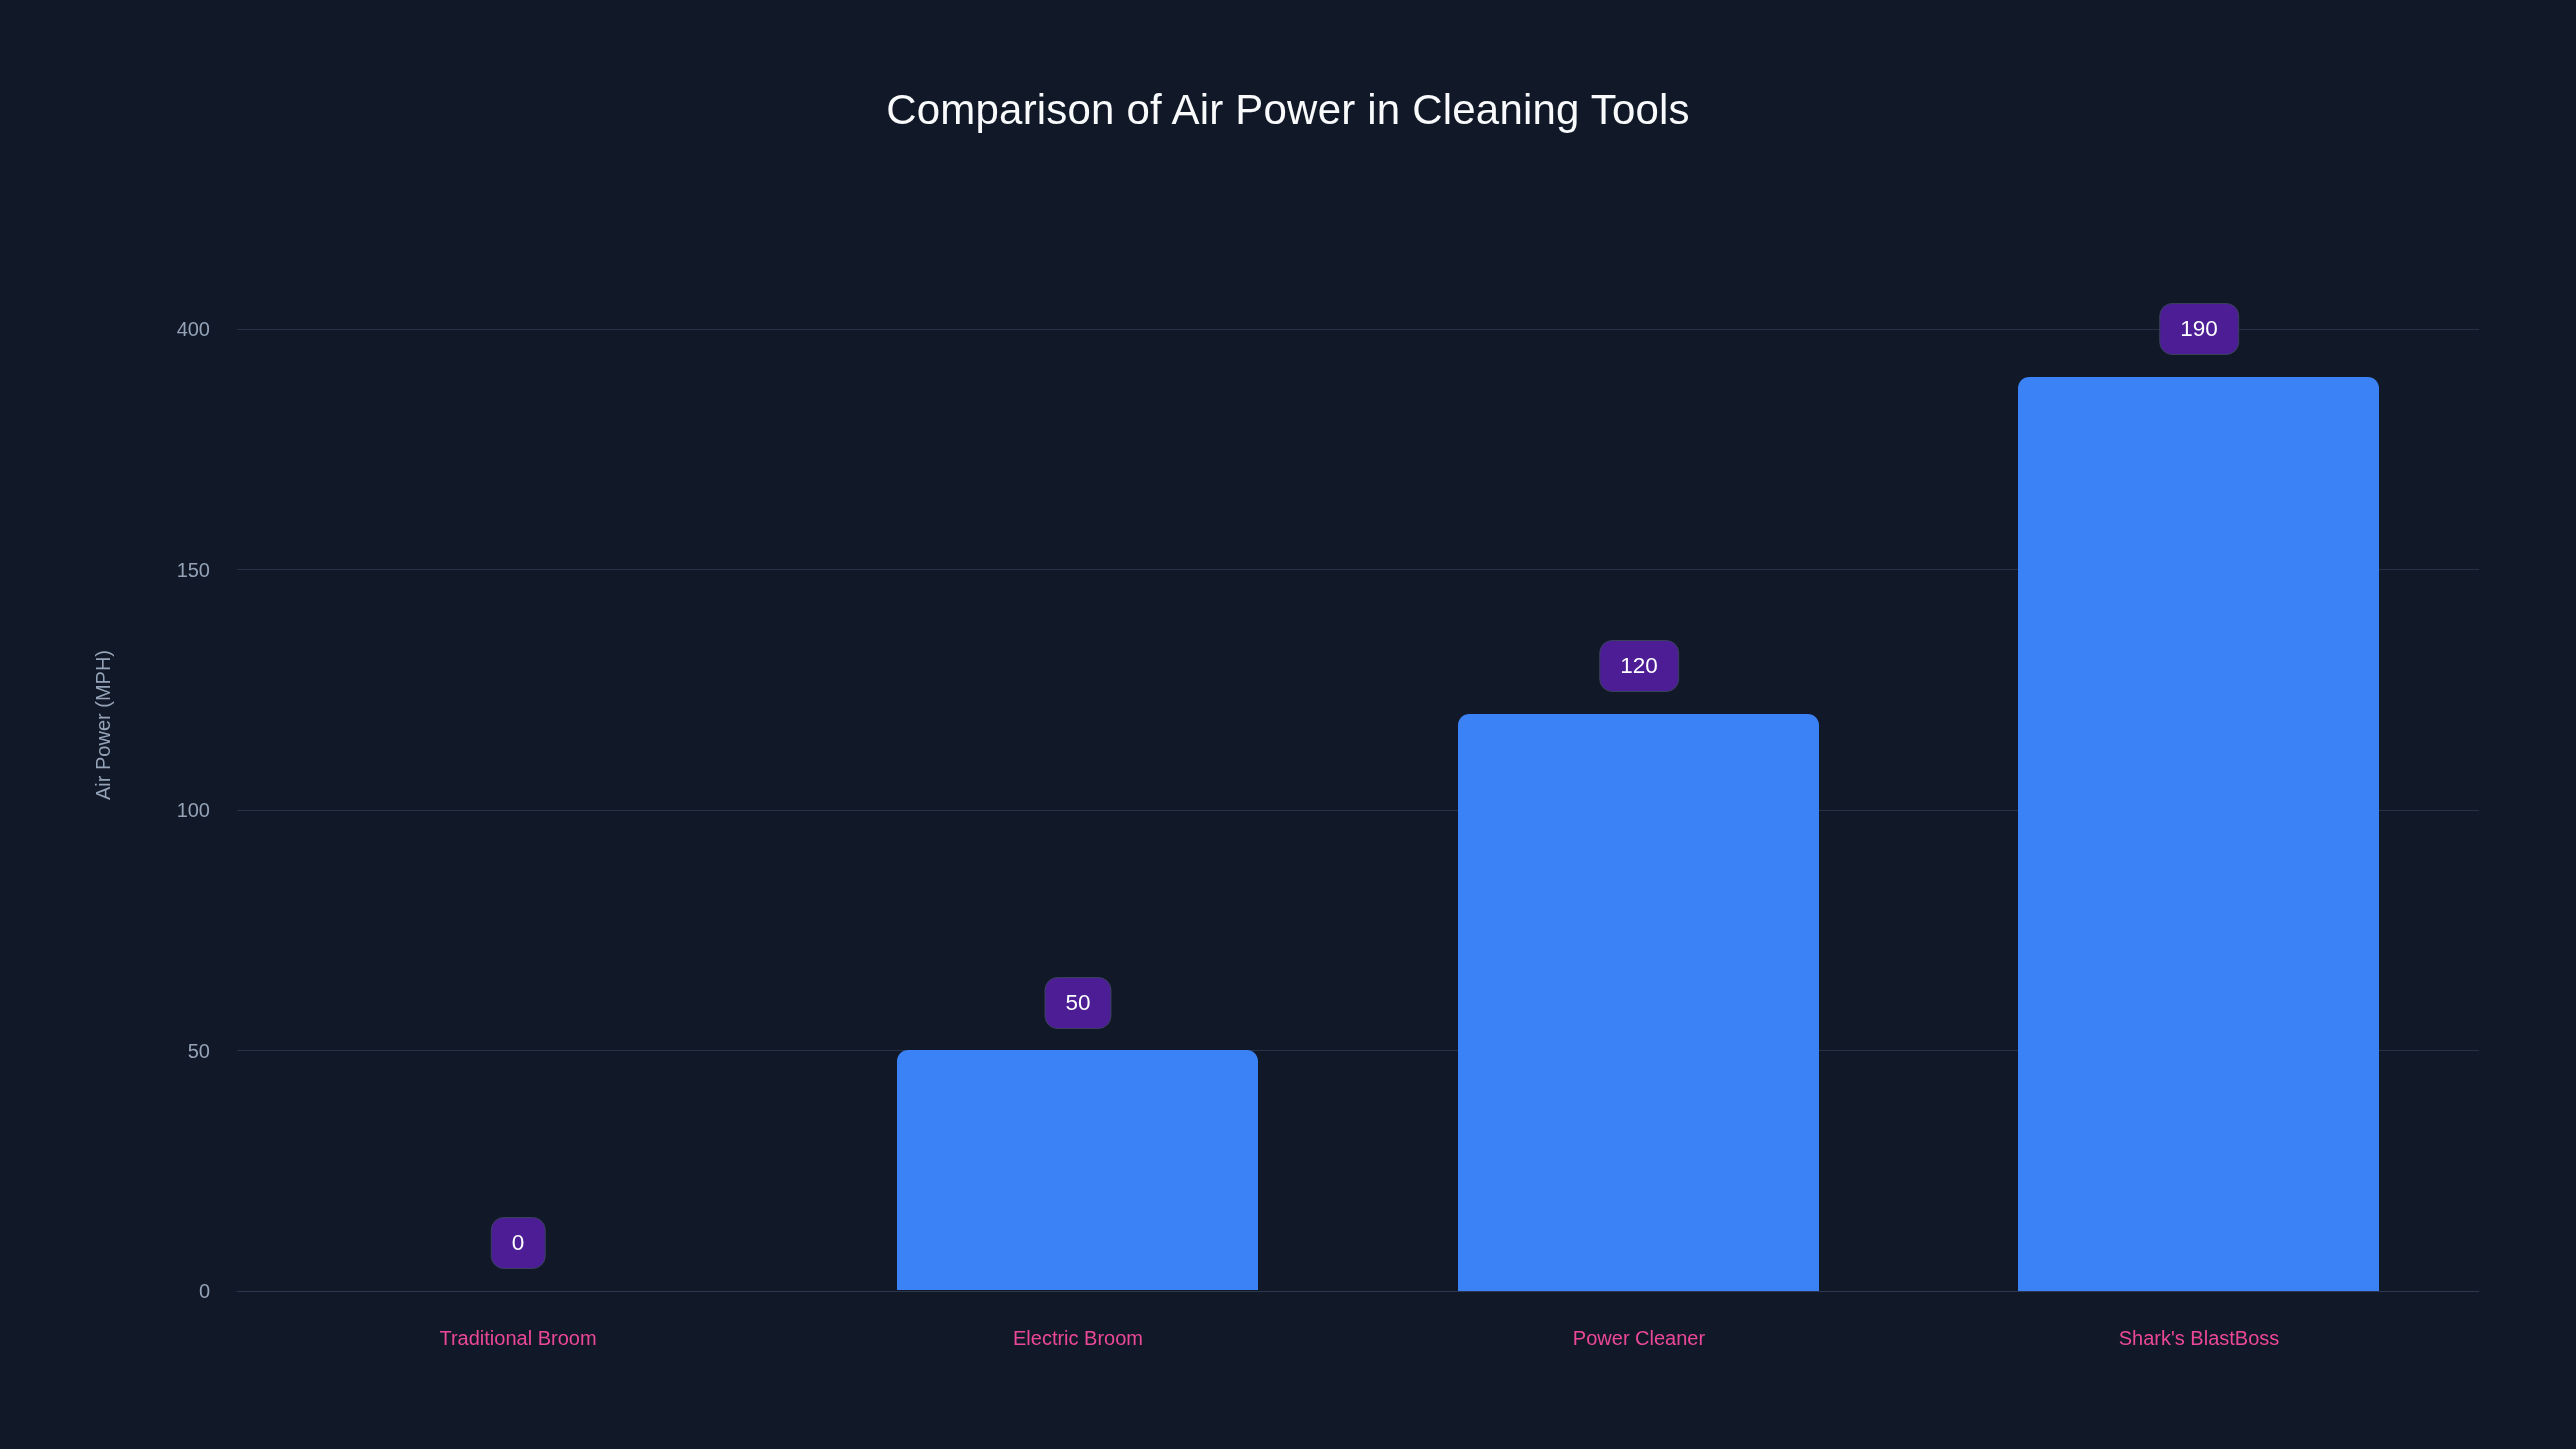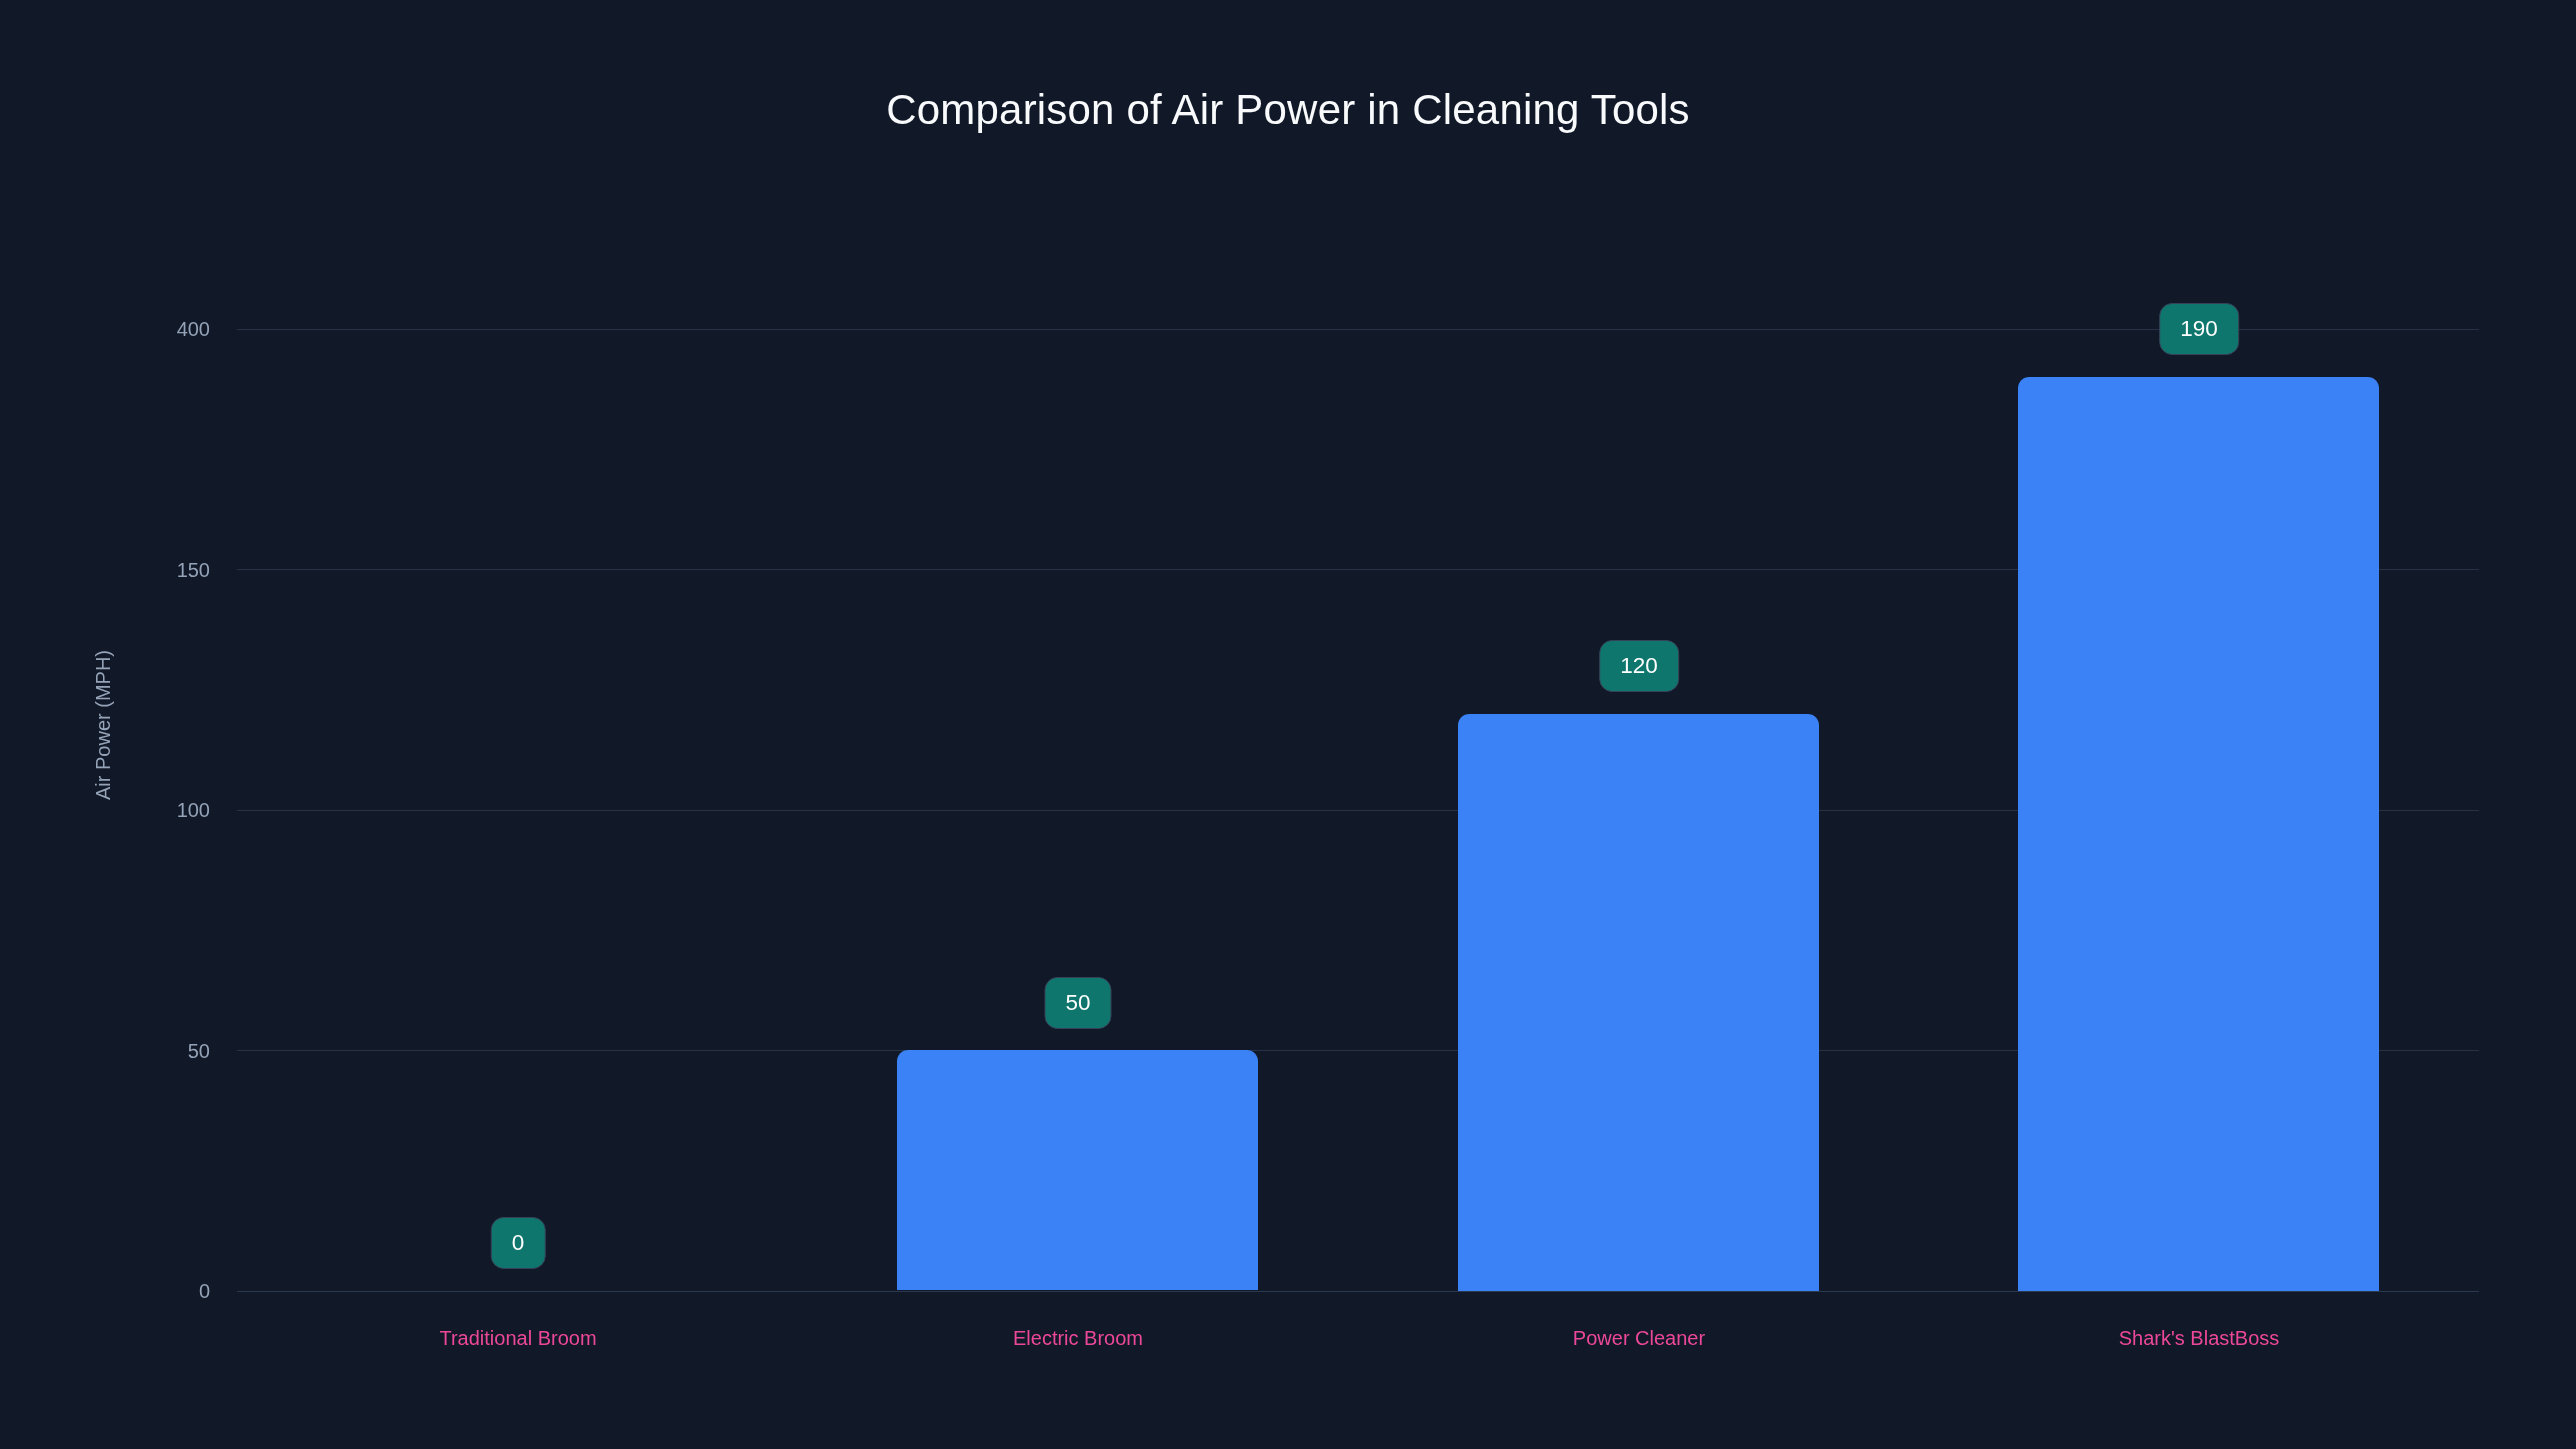--- a/index.html
+++ b/index.html
@@ -60,21 +60,21 @@
   .bar{
     position:absolute;
     background:#3b82f6;
     border-radius:11.3px 11.3px 0 0;
   }
 
   
   .badge{
     position:absolute;
     transform:translateX(-50%);
-    background:#0f766e;
+    background:#4c1d95;
     border:1.6px solid #37425a;
     border-radius:13px;
     color:#ffffff;
     font-size:22.5px;
     line-height:1;
     padding:13.7px 20px;
     white-space:nowrap;
     text-align:center;
   }
 

